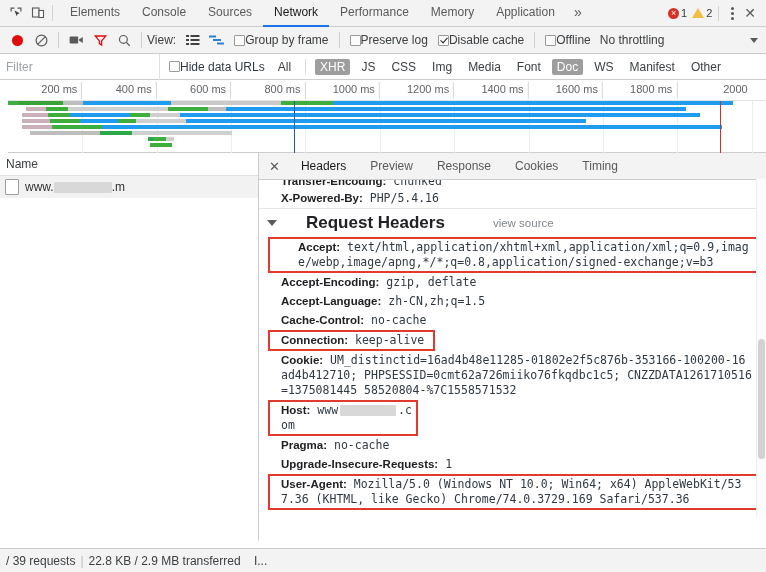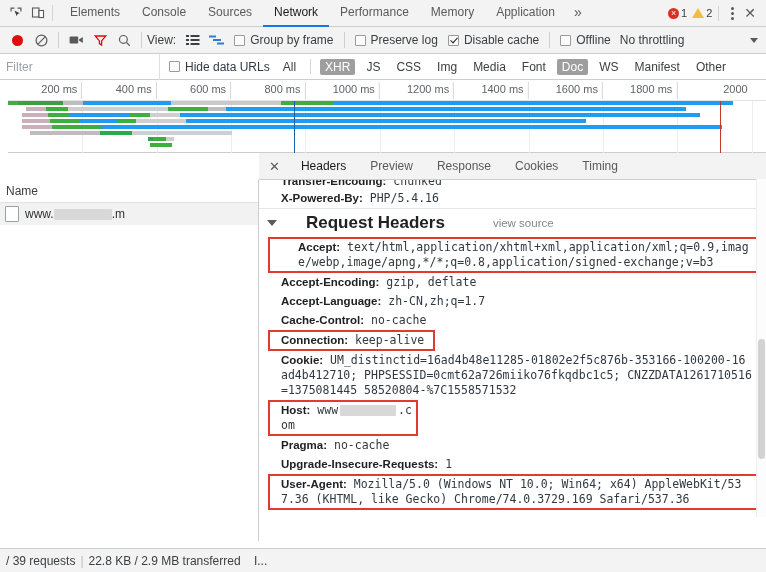--- a/index.html
+++ b/index.html
@@ -84,21 +84,21 @@
     display: inline-block; box-sizing: border-box; position: relative;
     border-radius: 1px; flex: none;
   }
   .chk.on { background: #fbfbfb; }
   .chk.on::after {
     content: ""; position: absolute; left: 3px; top: 0px;
     width: 3px; height: 6px;
     border: solid #222; border-width: 0 1.5px 1.5px 0;
     transform: rotate(42deg);
   }
-  .chkwrap { display: flex; align-items: center; gap: 5px; padding: 0 5px; white-space: nowrap; }
+  .chkwrap { display: flex; align-items: center; padding: 0 5px; white-space: nowrap; }
   .throttle { display:flex; align-items:center; gap:4px; padding-left: 4px; }
   .caret-dn {
     width: 0; height: 0; border-left: 4px solid transparent;
     border-right: 4px solid transparent; border-top: 5px solid #5a5a5a;
   }
 
   
   .filterbar {
     display: flex; align-items: center;
     height: 26px;
@@ -130,21 +130,21 @@
     line-height: 15px;
   }
   .bands { position: relative; height: 52px; overflow: hidden; }
   .vgrid { position: absolute; top: 0; bottom: 0; width: 1px; background: #ededed; }
   .bar { position: absolute; height: 4px; }
   .marker-blue { position: absolute; top: 0; bottom: 0; width: 1px; background: #1f5fa9; }
   .marker-red  { position: absolute; top: 0; bottom: 0; width: 1px; background: #c0392b; }
 
   
   .split { display: flex; height: 388px; }
-  .leftcol { width: 259px; border-right: 1px solid #cdcdcd; box-sizing: border-box; background:#fff;margin-top:27px; }
+  .leftcol { width: 259px; border-right: 1px solid #cdcdcd; box-sizing: border-box; background:#fff; }
   .lhead {
     height: 22px; display: flex; align-items: center; padding-left: 6px;
     font-size: 12px; color: #3c4043; border-bottom: 1px solid #e0e0e0;
     background: #fff;
   }
   .lrow {
     height: 22px; display: flex; align-items: center; gap: 6px; padding-left: 5px;
     font-size: 12px; color: #333; background: #f2f2f2;
   }
   .docicon {
@@ -463,21 +463,21 @@
         <div class="hl-wrap hl-box" style="margin:1px 8px 1px 10px;">
           <div class="hline" style="padding-left:12px;padding-right:4px;margin-left:17px;">
             <span class="hname">Accept:</span><span> text/html,application/xhtml+xml,application/xml;q=0.9,image/webp,image/apng,*/*;q=0.8,application/signed-exchange;v=b3</span>
           </div>
         </div>
 
         <div class="hline">
           <span class="hname">Accept-Encoding:</span><span> gzip, deflate</span>
         </div>
         <div class="hline">
-          <span class="hname">Accept-Language:</span><span> zh-CN,zh;q=1.7</span>
+          <span class="hname">Accept-Language:</span><span> zh-CN,zh;q=1.5</span>
         </div>
         <div class="hline">
           <span class="hname">Cache-Control:</span><span> no-cache</span>
         </div>
 
         <div class="hl-wrap hl-box" style="margin:1px 8px 1px 10px;width:165px;">
           <div class="hline" style="padding-left:12px;padding-right:4px;">
             <span class="hname">Connection:</span><span> keep-alive</span>
           </div>
         </div>

